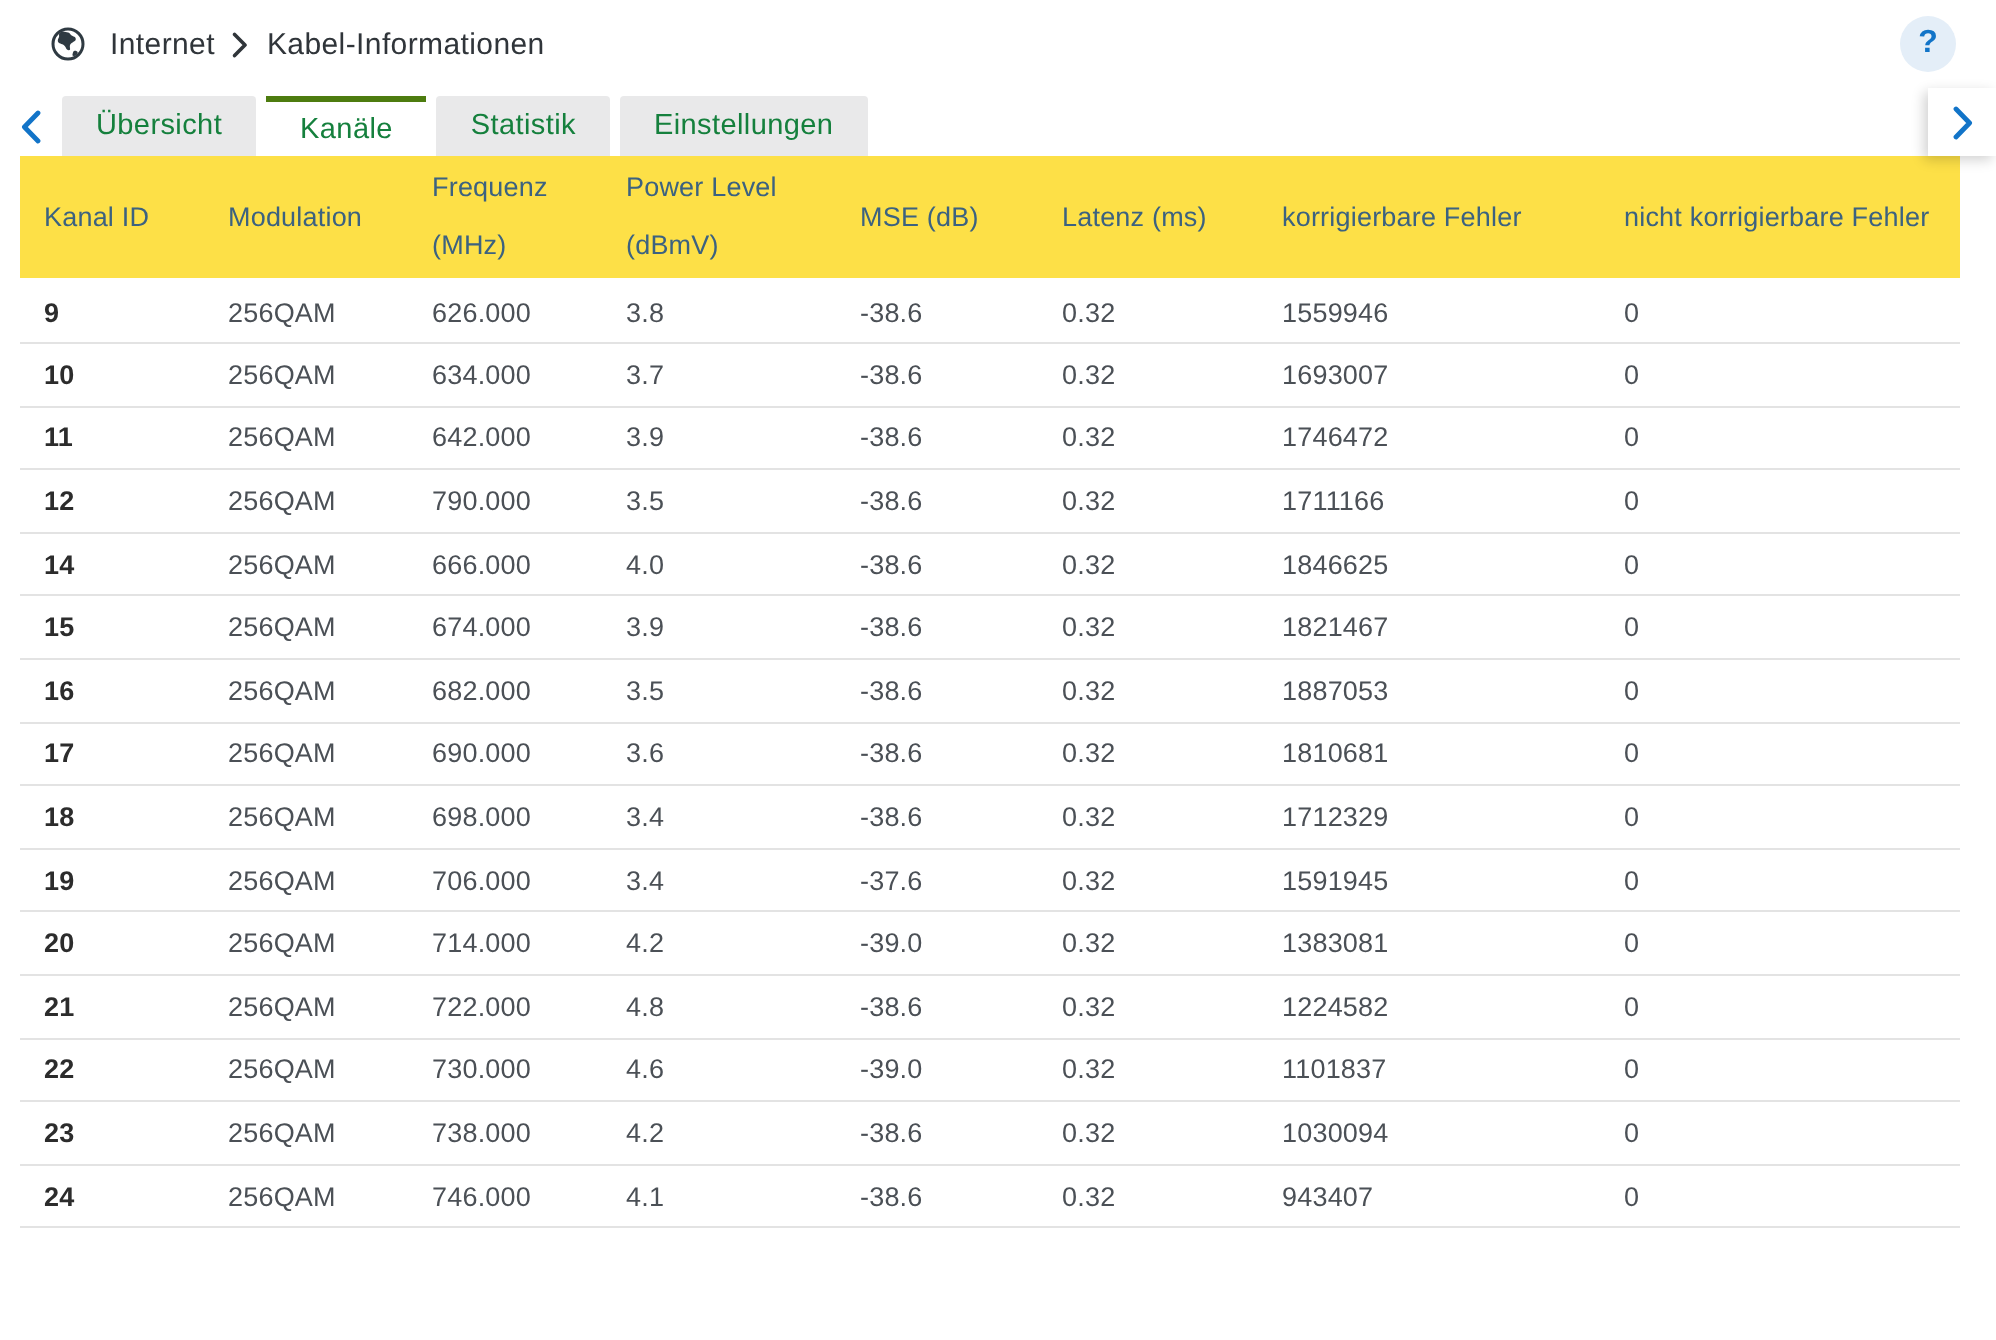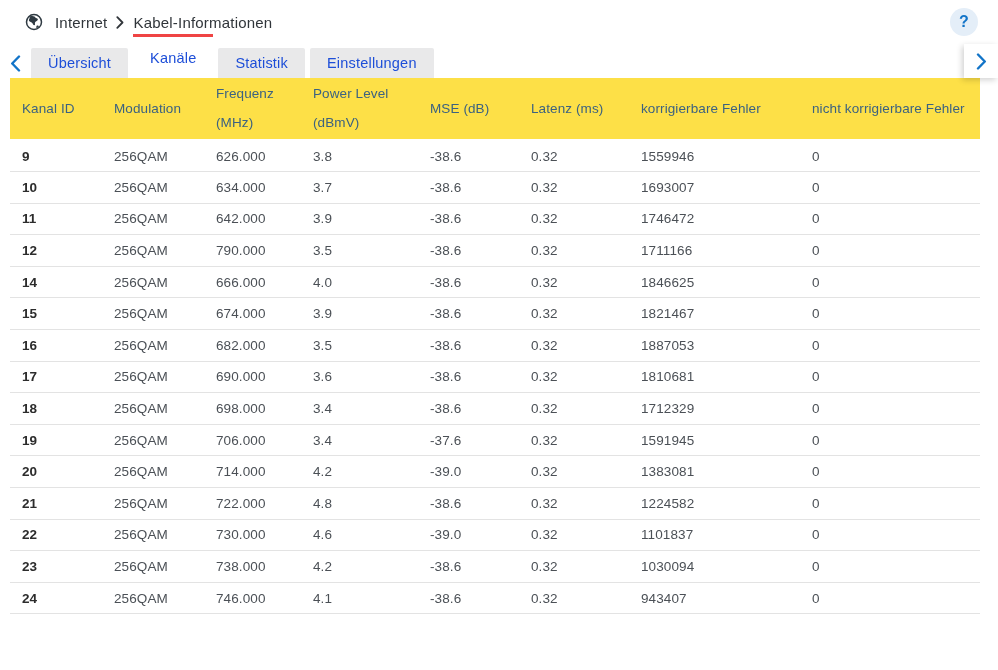--- a/index.html
+++ b/index.html
@@ -55,29 +55,29 @@
   }
   .tab-list { display: flex; align-items: flex-end; }
   .tab {
     height: 30px;
     display: flex; align-items: center; justify-content: center;
     padding: 0 17px;
     margin-right: 5px;
     background: #e9e9ea;
     border-radius: 2px 2px 0 0;
     font-size: 14.5px;
-    color: #1d4ed8;
+    color: #15803d;
     letter-spacing: 0.2px;
     cursor: pointer;
     white-space: nowrap;
   }
   .tab.active {
-    height: 44px;
-    background: #ffffff;
-    border-top: 3px solid #ef4444;
+    height: 30px;
+    background: #ffffff;
+    border-top: 3px solid #4d7c0f;
     border-radius: 0;
   }
   .tab-scroll-right {
     position: absolute;
     right: 0; top: 0;
     width: 34px; height: 34px;
     background: #ffffff;
     box-shadow: -2px 2px 6px rgba(0,0,0,0.18);
     display: flex; align-items: center; justify-content: center;
     cursor: pointer;

